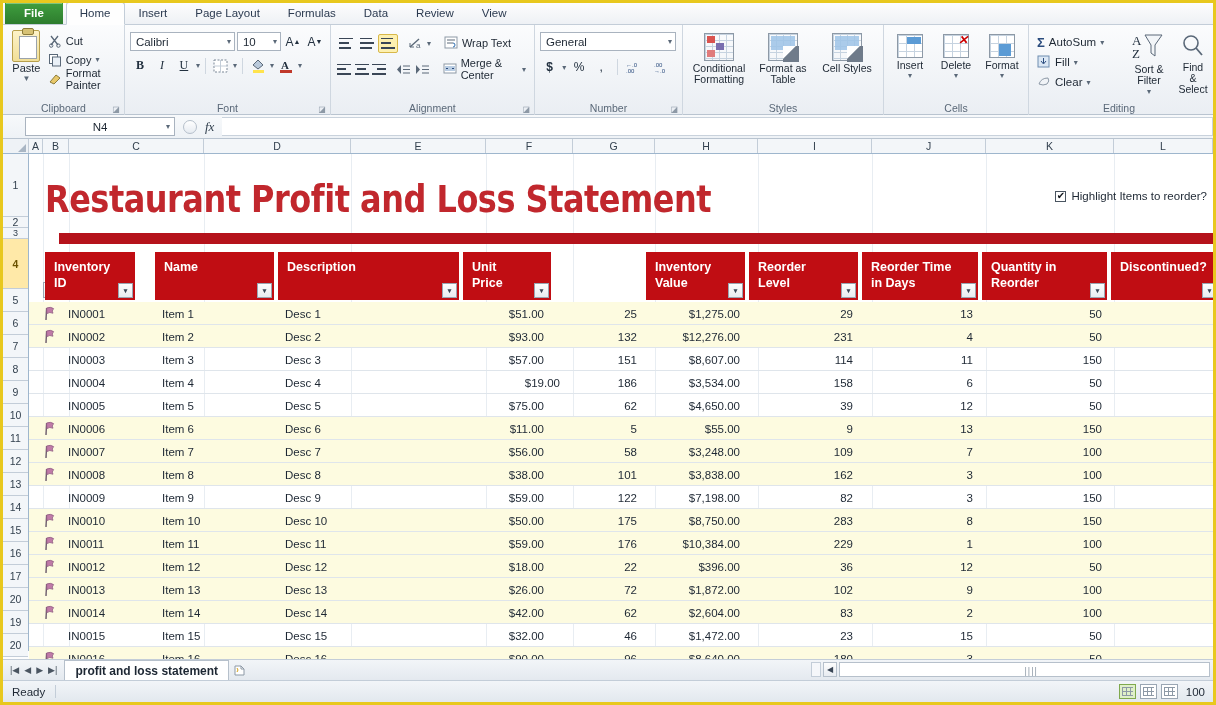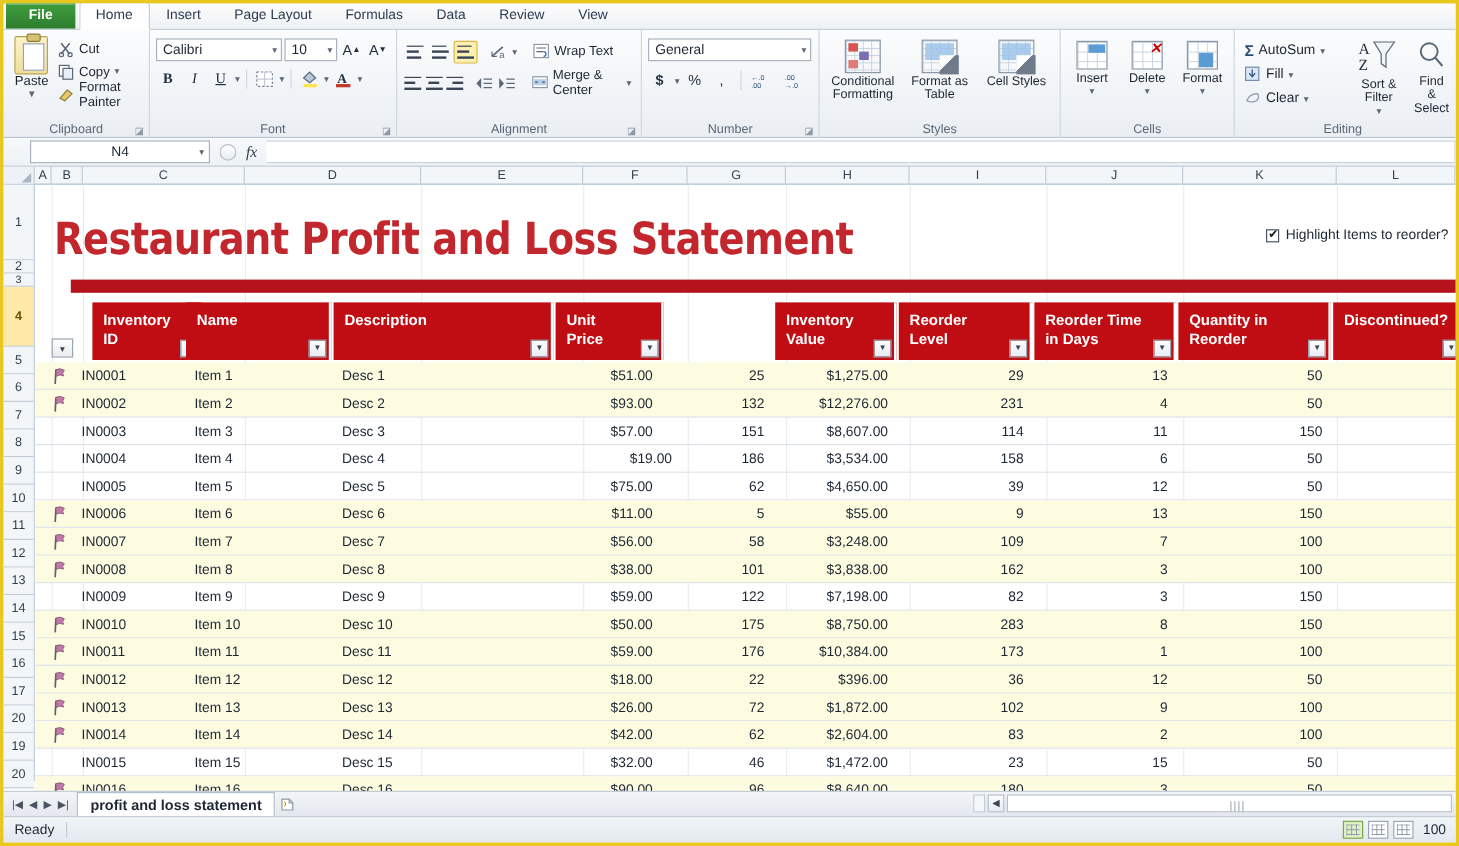--- a/index.html
+++ b/index.html
@@ -698,21 +698,21 @@
       <div class="redbar" style="left:30px;top:79px;width:1157px;"></div>
 
       <div class="chkwrap" style="top:36px;right:6px;">
         <span class="chkbox">✔</span>
         <span>Highlight Items to reorder?</span>
       </div>
 
       <div class="hdrfilter-left" style="left:14px;top:128px;">▾</div>
 
       <div class="thead">
-        <div class="th" style="left:48px;  width:92px;"><span>Inventory ID</span><span class="fbtn">▾</span></div>
+        <div class="th" style="left:16px;  width:92px;"><span>Inventory ID</span><span class="fbtn">▾</span></div>
         <div class="th" style="left:126px; width:121px;"><span>Name</span><span class="fbtn">▾</span></div>
         <div class="th" style="left:249px; width:183px;"><span>Description</span><span class="fbtn">▾</span></div>
         <div class="th" style="left:434px; width:90px;"><span>Unit Price</span><span class="fbtn">▾</span></div>
         <div class="th" style="left:617px; width:101px;"><span>Inventory Value</span><span class="fbtn">▾</span></div>
         <div class="th" style="left:720px; width:111px;"><span>Reorder Level</span><span class="fbtn">▾</span></div>
         <div class="th" style="left:833px; width:118px;"><span>Reorder Time in Days</span><span class="fbtn">▾</span></div>
         <div class="th" style="left:953px; width:127px;"><span>Quantity in Reorder</span><span class="fbtn">▾</span></div>
         <div class="th" style="left:1082px;width:108px;border-right:none;"><span>Discontinued?</span><span class="fbtn">▾</span></div>
       </div>
 
@@ -865,21 +865,21 @@
             <span class="flag"><svg width="13" height="15" viewBox="0 0 13 15">
                 <path d="M3 14 L3.6 2" stroke="#6b5a6b" stroke-width="1.4" fill="none"></path>
                 <path d="M3.6 2 q4 -1.6 7 .6 q-2.4 2.6 -.6 4.6 q-3.4 -1.6 -6.2 .4 Z" fill="#c07aa8" stroke="#8e5a80" stroke-width=".8"></path>
               </svg></span>
             <div class="cell" style="left: 32px; width: 94px;">IN0011</div>
             <div class="cell" style="left: 126px; width: 123px;">Item 11</div>
             <div class="cell" style="left: 249px; width: 185px;">Desc 11</div>
             <div class="cell r" style="left: 430px; width: 92px;">$59.00</div>
             <div class="cell r" style="left: 524px; width: 91px;">176</div>
             <div class="cell r" style="left: 615px; width: 103px;">$10,384.00</div>
-            <div class="cell r" style="left: 718px; width: 113px;">173</div>
+            <div class="cell r" style="left: 718px; width: 113px;">229</div>
             <div class="cell r" style="left: 831px; width: 120px;">1</div>
             <div class="cell r" style="left: 951px; width: 129px;">100</div>
             <div class="cell" style="left: 1080px; width: 110px;"></div>
           </div>
           <div class="drow hl" style="top: 401px;">
             <span class="flag"><svg width="13" height="15" viewBox="0 0 13 15">
                 <path d="M3 14 L3.6 2" stroke="#6b5a6b" stroke-width="1.4" fill="none"></path>
                 <path d="M3.6 2 q4 -1.6 7 .6 q-2.4 2.6 -.6 4.6 q-3.4 -1.6 -6.2 .4 Z" fill="#c07aa8" stroke="#8e5a80" stroke-width=".8"></path>
               </svg></span>
             <div class="cell" style="left: 32px; width: 94px;">IN0012</div>

